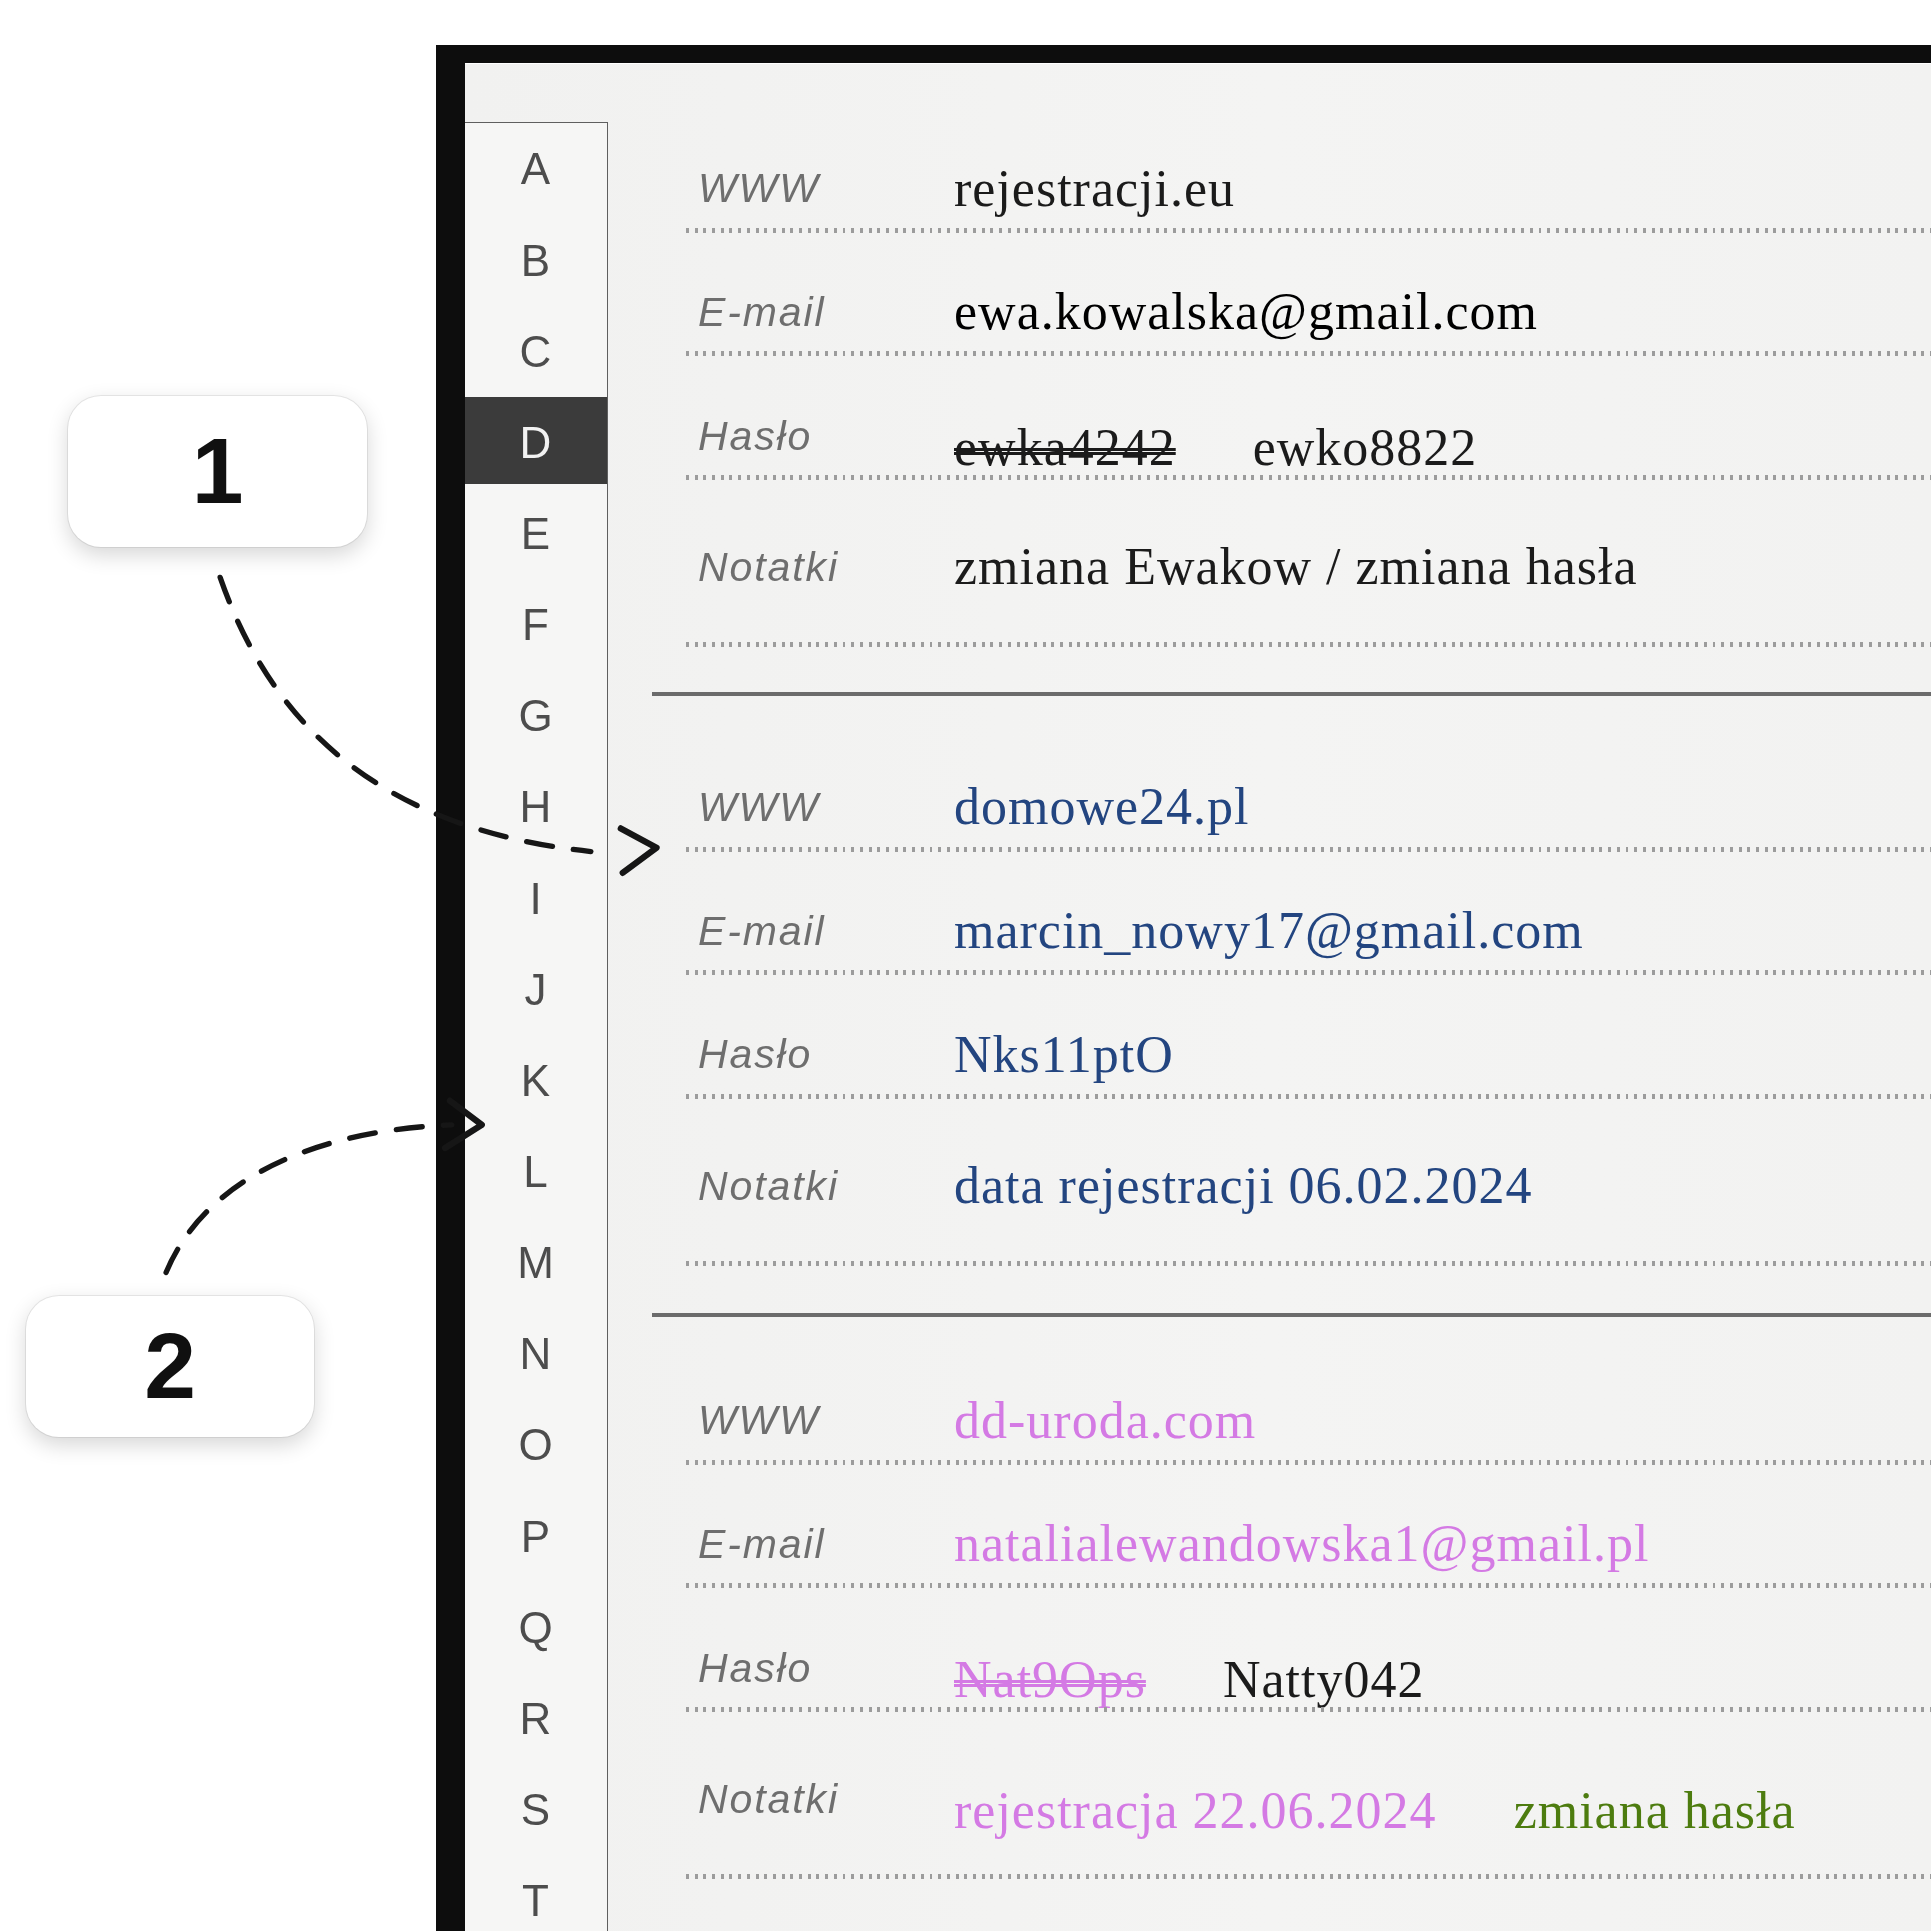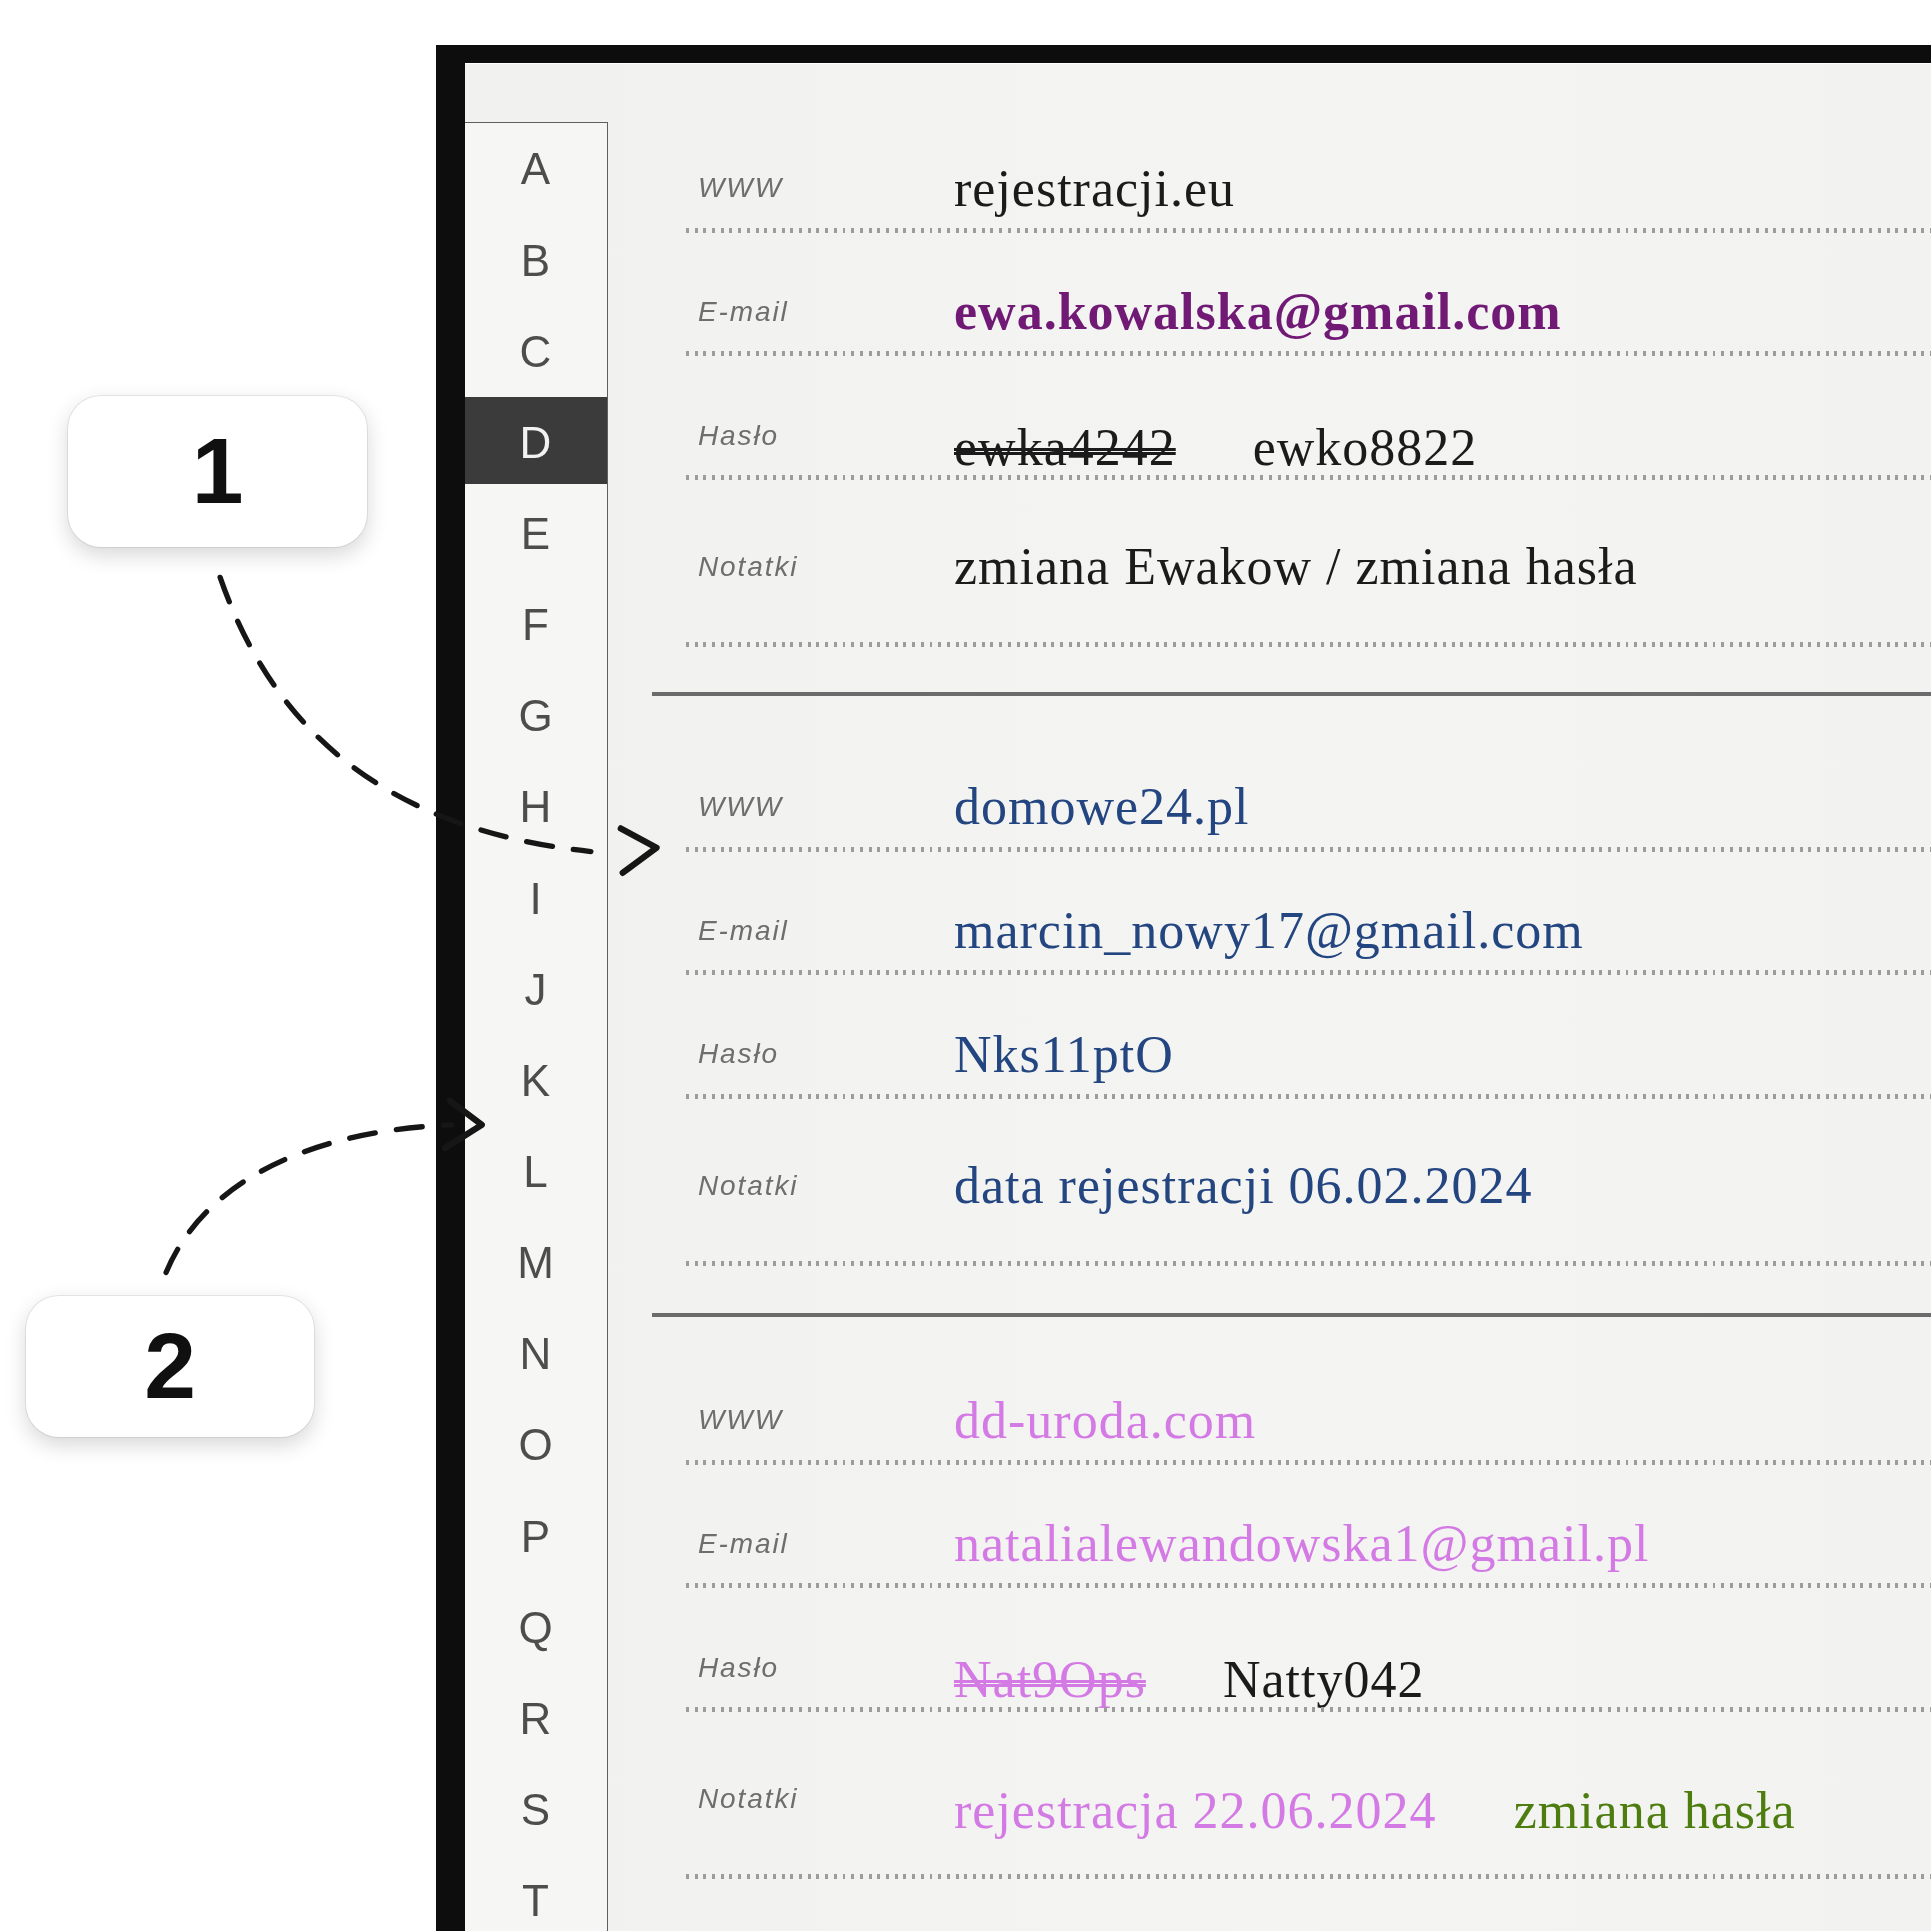--- a/index.html
+++ b/index.html
@@ -26,21 +26,21 @@
   .tab-active-band{position:absolute;left:0;top:274px;width:100%;height:87px;background:#3b3b3b;}
   .tab-letter{
     position:absolute;left:0;width:100%;height:62px;line-height:62px;text-align:center;
     font-size:44px;color:#4d4d4d;letter-spacing:1px;cursor:pointer;
   }
   .tab-letter.active{color:#f2f2f2;}
 
   
   .field-label{
     position:absolute;left:698px;height:62px;line-height:62px;
-    font-size:28px;font-style:italic;color:#6e6e6e;letter-spacing:1.9px;white-space:nowrap;
+    font-size:41px;font-style:italic;color:#6e6e6e;letter-spacing:1.9px;white-space:nowrap;
   }
   .field-value{
     position:absolute;left:954px;height:70px;line-height:70px;
     font-size:52px;font-family:cursive;white-space:nowrap;letter-spacing:1px;
   }
   .field-value .seg{display:inline-block;}
   .field-value .seg + .seg{margin-left:77px;margin-top:12px;}
   .field-value .strike{
     text-decoration:line-through;
     text-decoration-style:double;
@@ -97,21 +97,21 @@
       <div class="tab-letter" style="top: 1565px;">R</div>
       <div class="tab-letter" style="top: 1656px;">S</div>
       <div class="tab-letter" style="top: 1747px;">T</div>
     </div>
 
   <div id="entries">
       <div class="field-label" style="top: 157px;">WWW</div>
       <div class="field-value" style="top: 154px; color: rgb(27, 27, 27);"><span class="seg">rejestracji.eu</span></div>
       <div class="dotted-rule" style="top: 228px;"></div>
       <div class="field-label" style="top: 281px;">E-mail</div>
-      <div class="field-value" style="top: 277px; color: #701a75; font-weight: bold;"><span class="seg">ewa.kowalska@gmail.com</span></div>
+      <div class="field-value" style="top: 277px; color: #000000;"><span class="seg">ewa.kowalska@gmail.com</span></div>
       <div class="dotted-rule" style="top: 351px;"></div>
       <div class="field-label" style="top: 405px;">Hasło</div>
       <div class="field-value" style="top: 401px; color: rgb(27, 27, 27);"><span class="seg strike">ewka4242</span><span class="seg">ewko8822</span></div>
       <div class="dotted-rule" style="top: 475px;"></div>
       <div class="field-label" style="top: 536px;">Notatki</div>
       <div class="field-value" style="top: 532px; color: rgb(27, 27, 27);"><span class="seg">zmiana Ewakow / zmiana hasła</span></div>
       <div class="dotted-rule" style="top: 642px;"></div>
       <div class="field-label" style="top: 776px;">WWW</div>
       <div class="field-value" style="top: 772px; color: rgb(35, 69, 128);"><span class="seg">domowe24.pl</span></div>
       <div class="dotted-rule" style="top: 847px;"></div>

